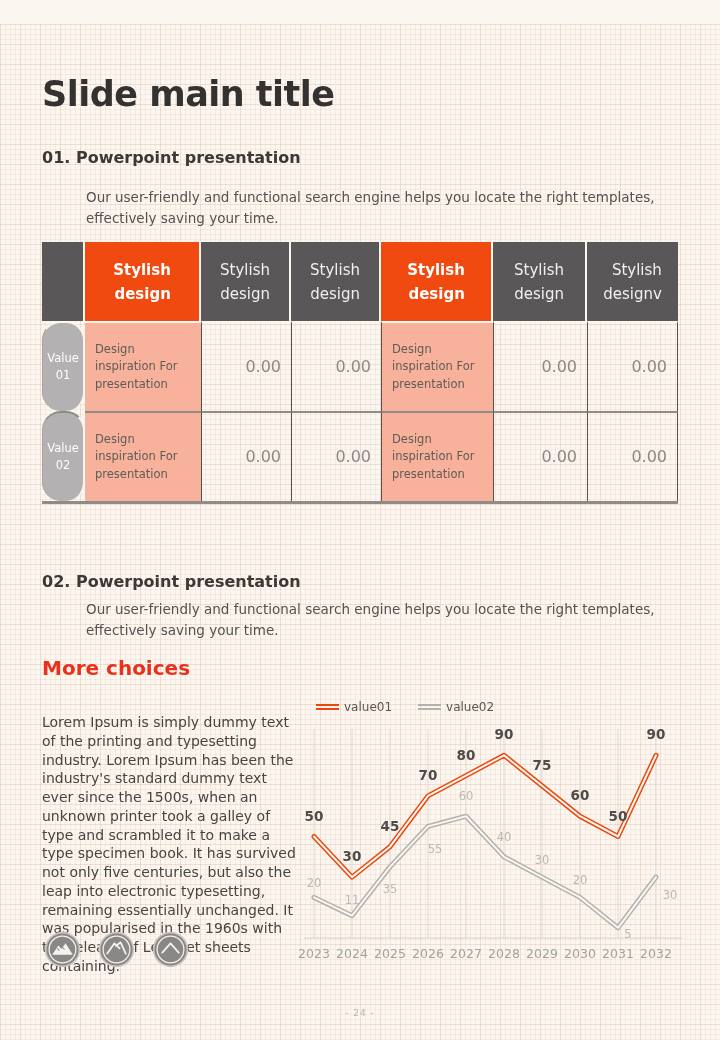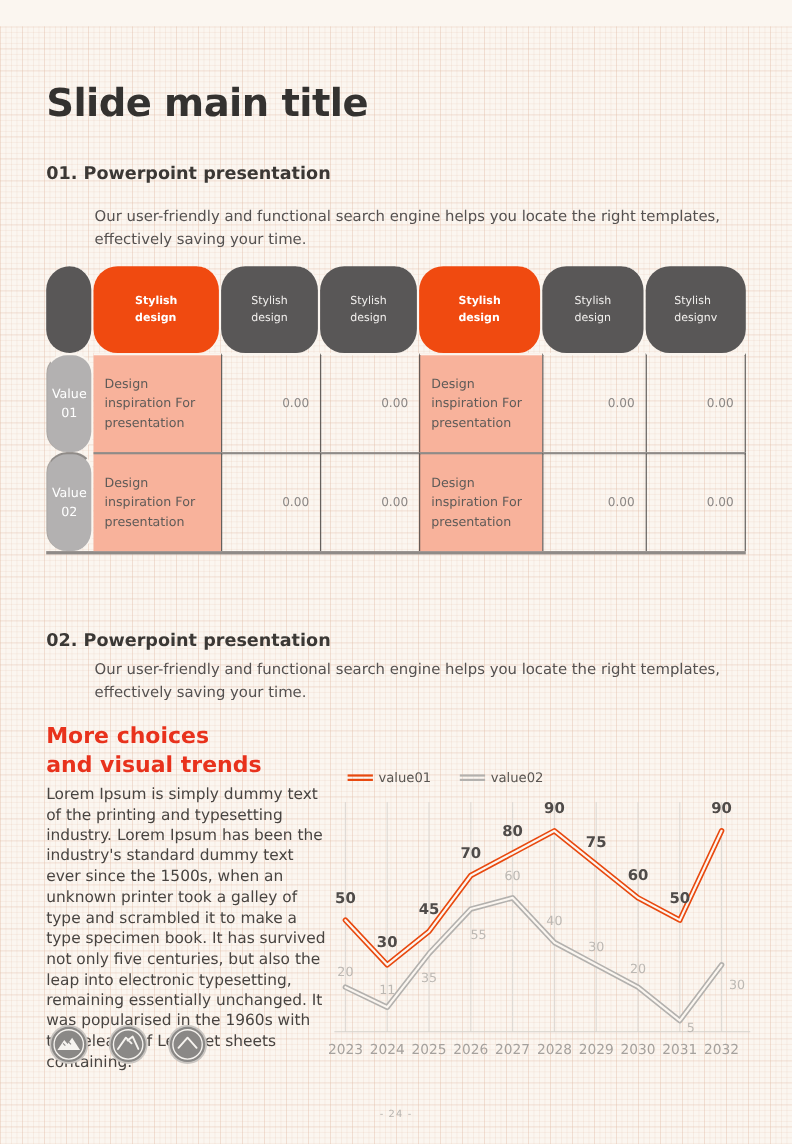--- a/index.html
+++ b/index.html
@@ -51,43 +51,42 @@
 
   
   .tbl{
     position:absolute;left:42px;top:218px;width:636px;
     display:grid;
     grid-template-columns:43px 116px 90px 90px 112px 94px 91px;
     grid-template-rows:79px 90px 90px;
     border-bottom:3px solid #8f8b88;
   }
   .tbl .hcell{
-    display:flex;align-items:center;justify-content:center;text-align:left;
-    font-size:10px;line-height:1.6;color:#f2f0ee;
+    display:flex;align-items:center;justify-content:center;text-align:right;
+    font-size:15px;line-height:1.6;color:#f2f0ee;
     border-right:2px solid var(--bg);
-    border-radius:22px;
   }
   .tbl .hcell:nth-child(7){border-right:none;}
   .tbl .hcell.gray{background:var(--hdr-gray);}
   .tbl .hcell.orange{background:var(--orange);font-weight:bold;color:#fff;}
   .tbl .rowlabel{
     background:var(--label-gray);color:#fff;font-weight:normal;
     font-size:11.5px;line-height:1.5;text-align:center;
     display:flex;align-items:center;justify-content:center;
     border-right:2px solid var(--bg);
     border-left:1px solid #a9a5a1;
     border-radius:19px;
   }
   .tbl .cell{
     font-size:11.5px;color:var(--cell-text);line-height:1.5;
     display:flex;align-items:center;
     padding:8px 10px;
   }
   .tbl .cell.salmon{background:var(--salmon);}
-  .tbl .cell.num{justify-content:flex-end;color:var(--num-text);font-size:11px;}
+  .tbl .cell.num{justify-content:flex-end;color:var(--num-text);font-size:16px;}
   .tbl .cell.vline{border-left:1px solid #55514e;}
   .tbl .cell.lastcol{border-right:1px solid #55514e;}
   .tbl .r1{border-top:2px solid var(--bg);}
   .tbl .r2{border-top:2px solid #8f8b88;}
 
   
   .feature-head{
     position:absolute;left:42px;top:631px;
     font-size:20px;font-weight:bold;line-height:1.35;color:var(--red);
   }
@@ -162,21 +161,20 @@
       <div class="cell r2 salmon vline">Design inspiration For presentation</div>
       <div class="cell r2 num vline">0.00</div>
       <div class="cell r2 num vline lastcol">0.00</div>
     </div>
 
   <div class="sec-head s2">02. Powerpoint presentation</div>
   <div class="sec-body s2">Our user-friendly and functional search engine helps you locate the right templates, effectively saving your time.</div>
 
   <div class="feature-head">
     <span>More choices</span><br>
-    <span>and visual trends</span>
   </div>
   <div class="feature-body">Lorem Ipsum is simply dummy text of the printing and typesetting industry. Lorem Ipsum has been the industry's standard dummy text ever since the 1500s, when an unknown printer took a galley of type and scrambled it to make a type specimen book. It has survived not only five centuries, but also the leap into electronic typesetting, remaining essentially unchanged. It was popularised in the 1960s with the release of Letraset sheets containing.</div>
 
   <div class="icons">
     <svg class="icon-circle" viewBox="0 0 36 36">
       <circle cx="18" cy="18" r="17.2" fill="#c9c5c1"></circle>
       <circle cx="18" cy="18" r="15.6" fill="#8a8886"></circle>
       <circle cx="18" cy="18" r="13" fill="none" stroke="#f6f3ef" stroke-width="1.2"></circle>
       <path d="M8 23 L14 14 L17 17.5 L21 12 L28 23 Z" fill="#f6f3ef"></path>
       <path d="M13 17 L15 19 M18 16 L20 18" stroke="#8a8886" stroke-width="1"></path>

